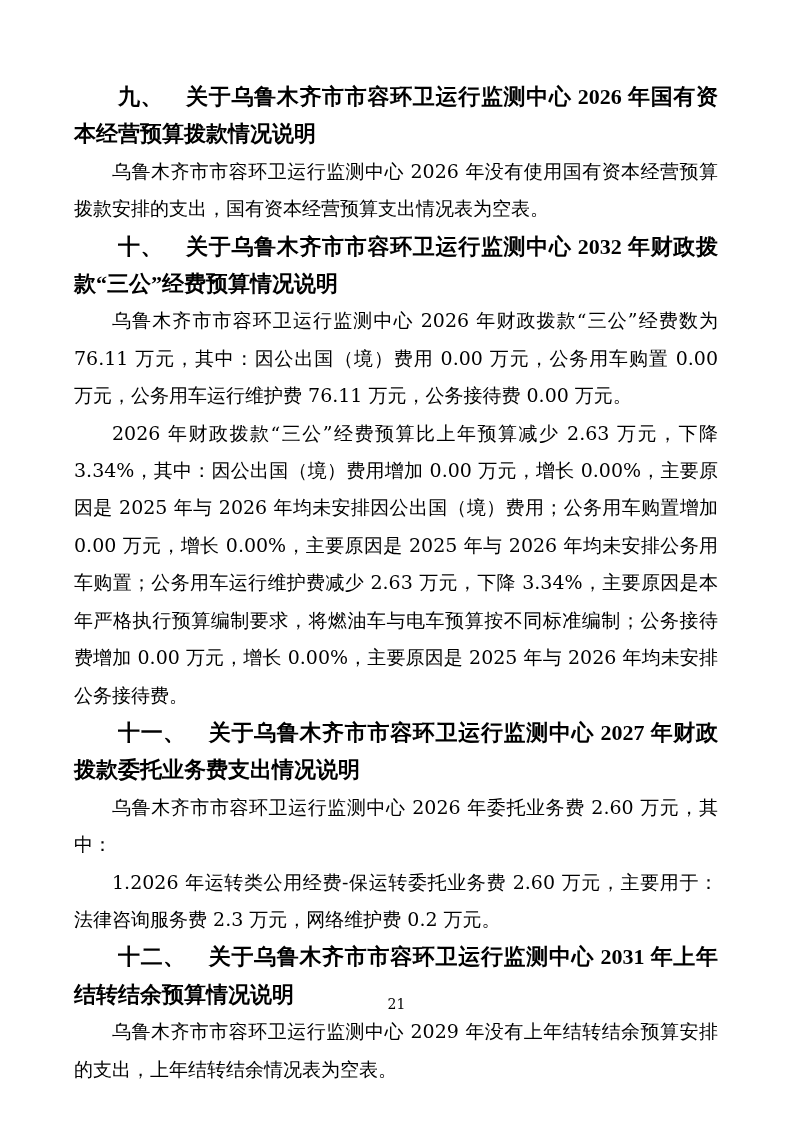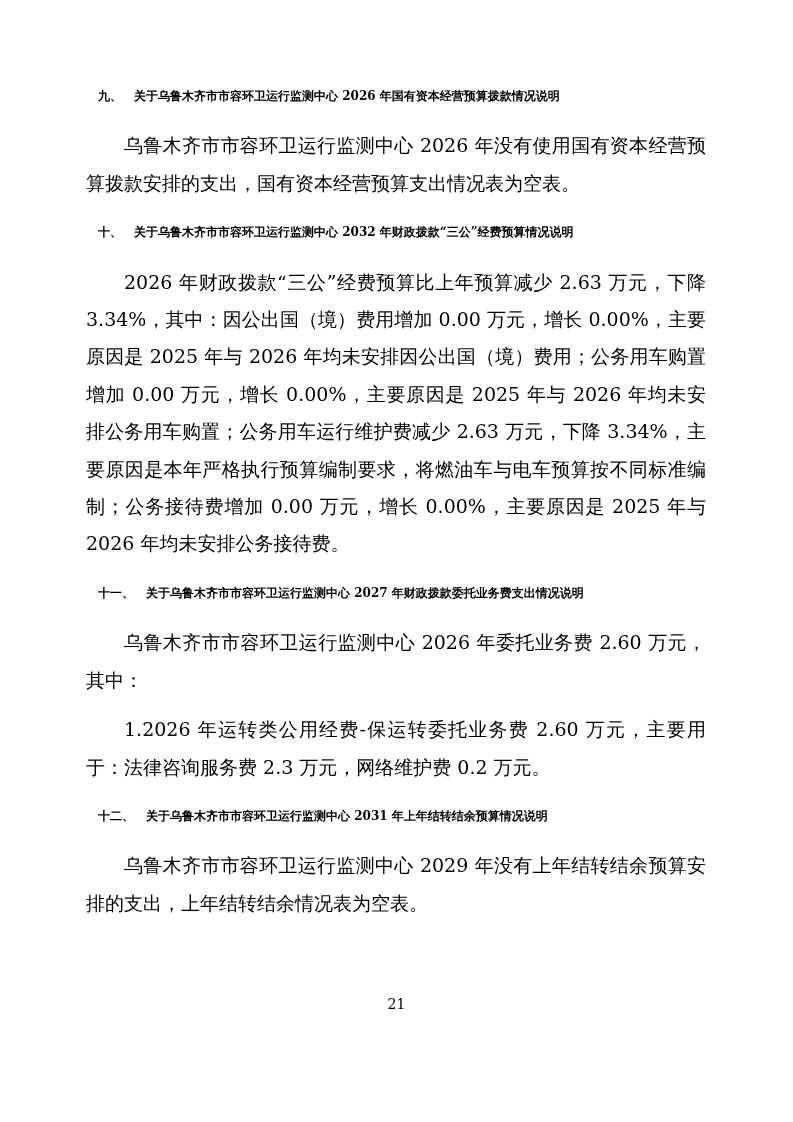--- a/index.html
+++ b/index.html
@@ -23,26 +23,27 @@
     width: 644px;
     font-size: 19px;
     line-height: 37.4px;
     text-align: justify;
   }
   .heading {
     font-weight: 700;
     text-indent: 2em;
     margin: 0;
     padding: 0;
-    font-size: 12px;
+    font-size: 22px;
     line-height: 37.4px;
+    font-family: Liberation Serif, serif;
   }
   .para {
     text-indent: 2em;
-    margin: 12px;
+    margin: 0;
     padding: 0;
   }
   .page-number {
     position: absolute;
     left: 0;
     top: 995px;
     width: 100%;
     text-align: center;
     font-size: 14px;
     line-height: 18px;
@@ -52,20 +53,21 @@
 </head>
 <body>
 
 <div class="page">
   <div class="content">
 
     <h2 class="heading">九、　关于乌鲁木齐市市容环卫运行监测中心 2026 年国有资本经营预算拨款情况说明</h2>
     <p class="para">乌鲁木齐市市容环卫运行监测中心 2026 年没有使用国有资本经营预算拨款安排的支出，国有资本经营预算支出情况表为空表。</p>
 
     <h2 class="heading">十、　关于乌鲁木齐市市容环卫运行监测中心 2032 年财政拨款“三公”经费预算情况说明</h2>
+    <p class="para">乌鲁木齐市市容环卫运行监测中心 2026 年财政拨款“三公”经费数为 76.11 万元，其中：因公出国（境）费用 0.00 万元，公务用车购置 0.00 万元，公务用车运行维护费 76.11 万元，公务接待费 0.00 万元。</p>
     <p class="para">2026 年财政拨款“三公”经费预算比上年预算减少 2.63 万元，下降 3.34%，其中：因公出国（境）费用增加 0.00 万元，增长 0.00%，主要原因是 2025 年与 2026 年均未安排因公出国（境）费用；公务用车购置增加 0.00 万元，增长 0.00%，主要原因是 2025 年与 2026 年均未安排公务用车购置；公务用车运行维护费减少 2.63 万元，下降 3.34%，主要原因是本年严格执行预算编制要求，将燃油车与电车预算按不同标准编制；公务接待费增加 0.00 万元，增长 0.00%，主要原因是 2025 年与 2026 年均未安排公务接待费。</p>
 
     <h2 class="heading">十一、　关于乌鲁木齐市市容环卫运行监测中心 2027 年财政拨款委托业务费支出情况说明</h2>
     <p class="para">乌鲁木齐市市容环卫运行监测中心 2026 年委托业务费 2.60 万元，其中：</p>
     <p class="para">1.2026 年运转类公用经费-保运转委托业务费 2.60 万元，主要用于：法律咨询服务费 2.3 万元，网络维护费 0.2 万元。</p>
 
     <h2 class="heading">十二、　关于乌鲁木齐市市容环卫运行监测中心 2031 年上年结转结余预算情况说明</h2>
     <p class="para">乌鲁木齐市市容环卫运行监测中心 2029 年没有上年结转结余预算安排的支出，上年结转结余情况表为空表。</p>
 
   </div>

